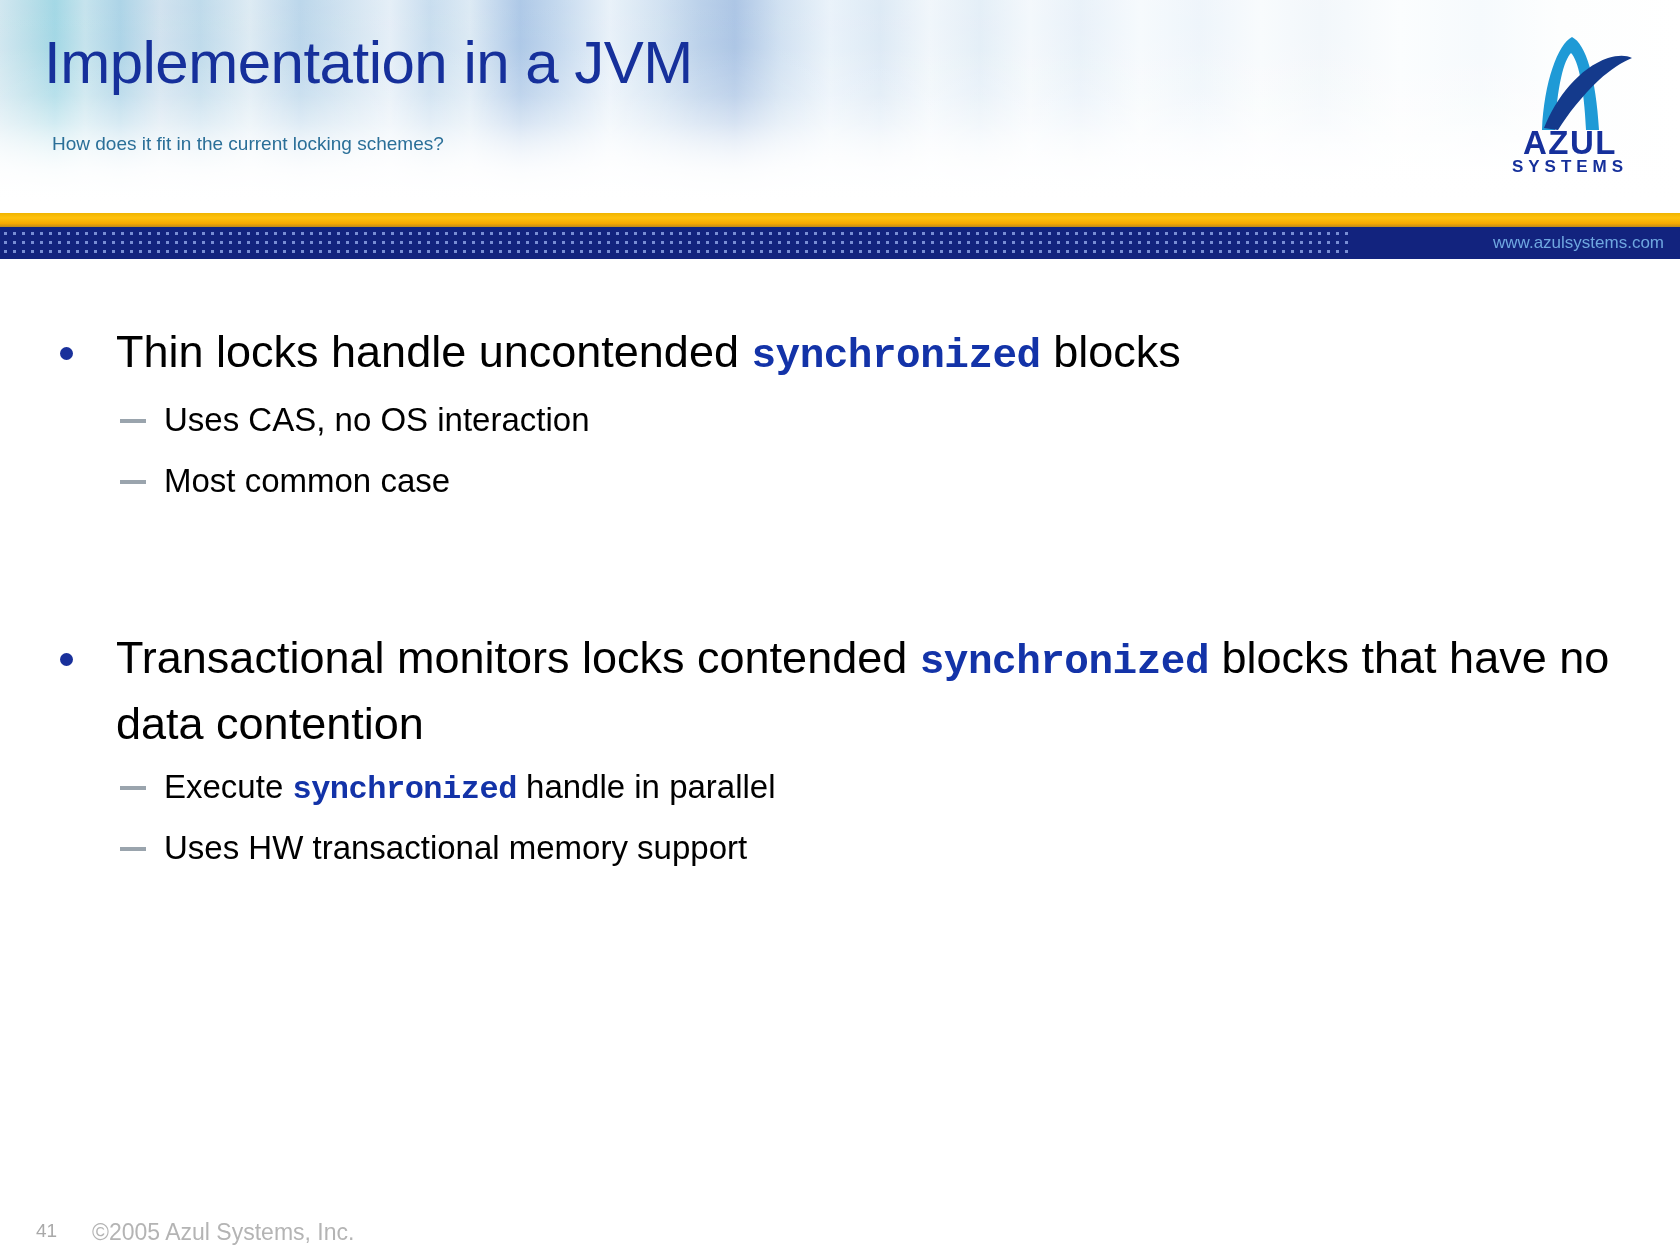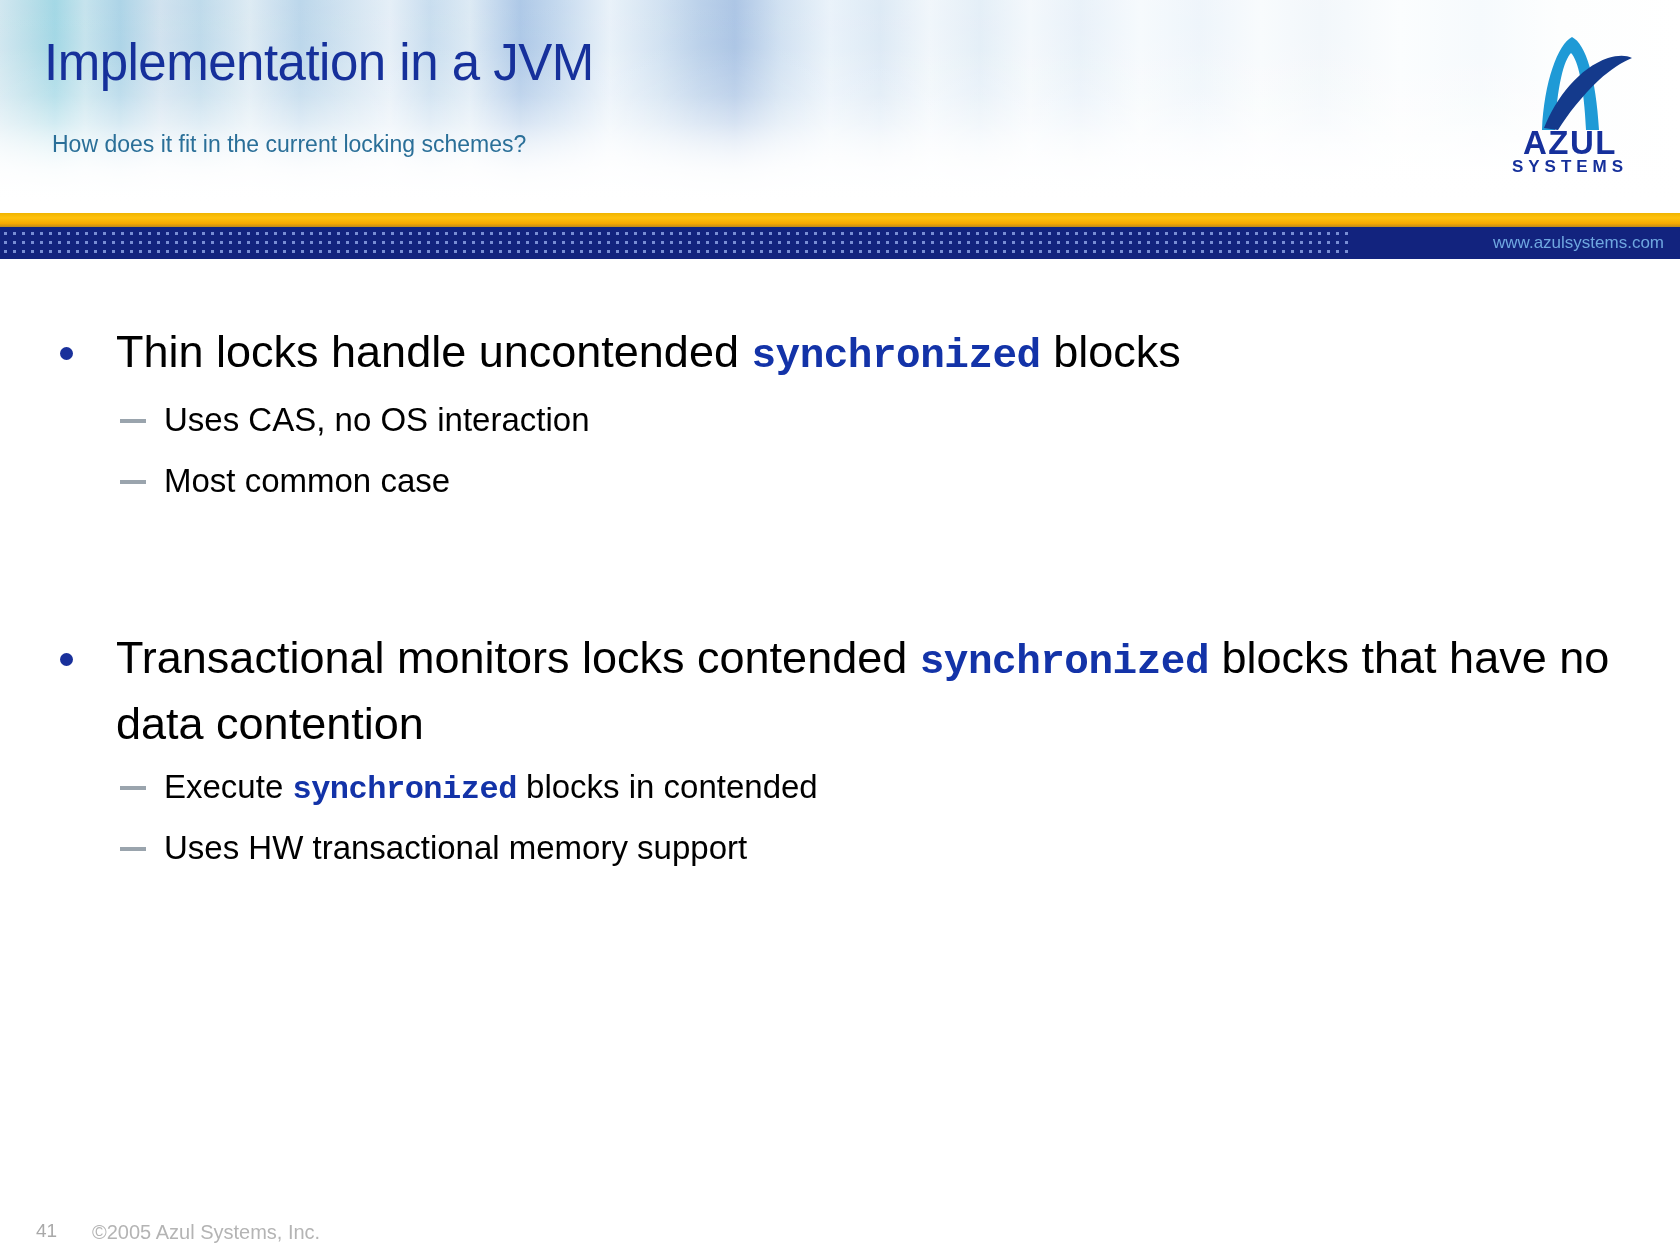--- a/index.html
+++ b/index.html
@@ -75,31 +75,31 @@
       rgba(255,255,255,0.28) 58%,
       rgba(255,255,255,0.80) 80%,
       rgba(255,255,255,1) 97%);
     pointer-events: none;
   }
 
   .slide-title {
     position: absolute;
     left: 44px;
     top: 28px;
-    font-size: 51px;
+    font-size: 60px;
     line-height: 70px;
     color: #16309b;
     letter-spacing: -0.5px;
     white-space: nowrap;
   }
   .slide-subtitle {
     position: absolute;
     left: 52px;
     top: 126px;
-    font-size: 23px;
+    font-size: 19px;
     line-height: 36px;
     color: #2a6f98;
     white-space: nowrap;
   }
 
   
   .logo {
     position: absolute;
     right: 24px;
     top: 20px;
@@ -218,21 +218,21 @@
     left: 36px;
     top: 0;
     font-size: 19px;
     line-height: 30px;
     color: #a9a9a9;
   }
   .footer .copyright {
     position: absolute;
     left: 92px;
     top: 1px;
-    font-size: 20px;
+    font-size: 23px;
     line-height: 30px;
     color: #b4b4b4;
   }
 </style>
 </head>
 <body>
 
 <div class="slide-header">
   <div class="header-sheen"></div>
 
@@ -274,21 +274,21 @@
   <div class="spacer-sm"></div>
 
 
   <div class="spacer-sm"></div>
 
   <div class="bullet-group">
     <div class="bullet-l1">
       <span class="dot"></span><span>Transactional monitors locks contended </span><span class="kw">synchronized</span><span> blocks that have no data contention</span>
     </div>
     <div class="bullet-l2">
-      <span class="dash"></span><span>Execute </span><span class="kw">synchronized</span><span> blocks in contended</span>
+      <span class="dash"></span><span>Execute </span><span class="kw">synchronized</span><span> handle in parallel</span>
     </div>
     <div class="bullet-l2">
       <span class="dash"></span><span>Uses HW transactional memory support</span><span class="kw"></span><span></span>
     </div>
   </div>
 
 </div>
 
 <div class="footer">
   <div class="page-number">41</div>

